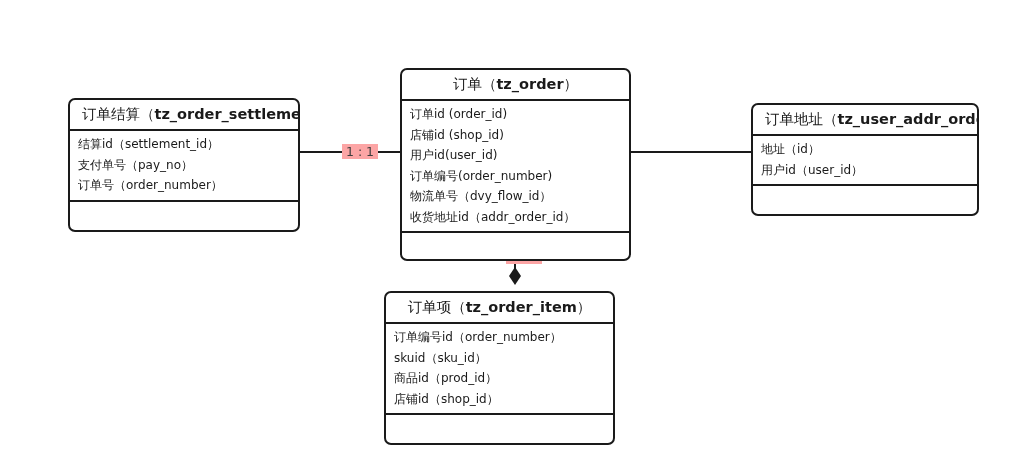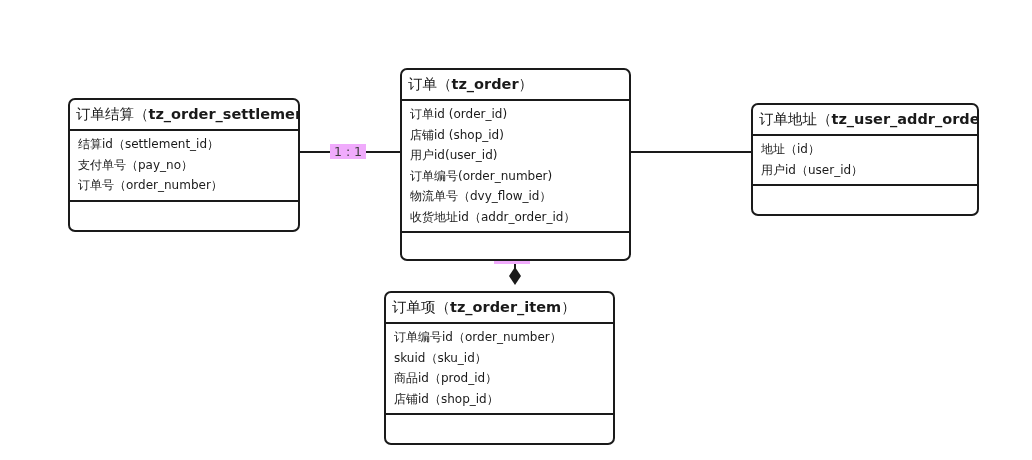--- a/index.html
+++ b/index.html
@@ -24,25 +24,26 @@
     border: 2px solid #1a1a1a;
     border-radius: 7px;
     overflow: hidden;
     z-index: 3;
   }
   .entity-title {
     box-sizing: border-box;
     width: 100%;
     height: 31px;
     line-height: 29px;
+    text-align: center;
     font-size: 14.5px;
     color: #1a1a1a;
     border-bottom: 2px solid #1a1a1a;
     white-space: nowrap;
-    padding: 0 6px;
+    padding: 0 12px;
   }
   .entity-title .cn { font-weight: 400; }
   .entity-title .tbl { font-weight: 700; }
   .entity-fields {
     box-sizing: border-box;
     width: 100%;
     border-bottom: 2px solid #1a1a1a;
     padding: 3px 0 4px 8px;
   }
   .field {
@@ -62,25 +63,26 @@
     background: #1a1a1a;
     z-index: 1;
   }
   .edge-h { height: 2px; }
   .edge-v { width: 2px; }
 
   .edge-label {
     position: absolute;
     font-size: 12.5px;
     color: #3d3d3d;
-    background: #f0abfc;
+    background: #fca5a5;
     padding: 0 4px;
     white-space: nowrap;
     line-height: 15px;
     z-index: 2;
+    margin-left: 12px;
   }
 
   .diamond {
     position: absolute;
     width: 0;
     height: 0;
     z-index: 2;
   }
   .diamond::before,
   .diamond::after {

